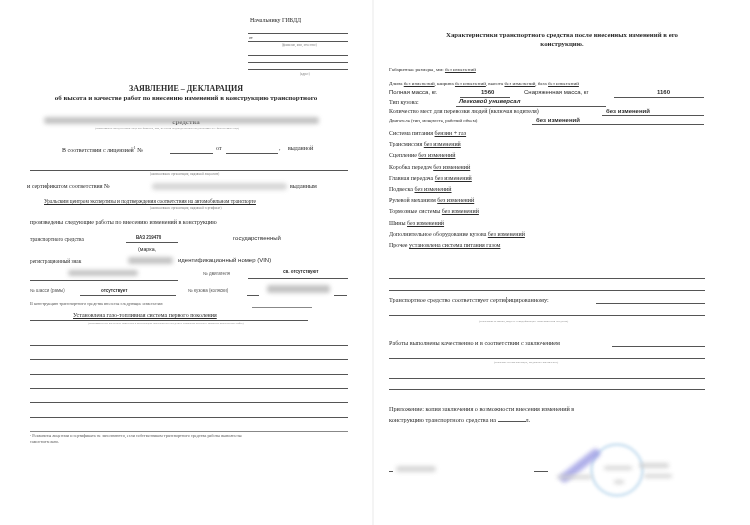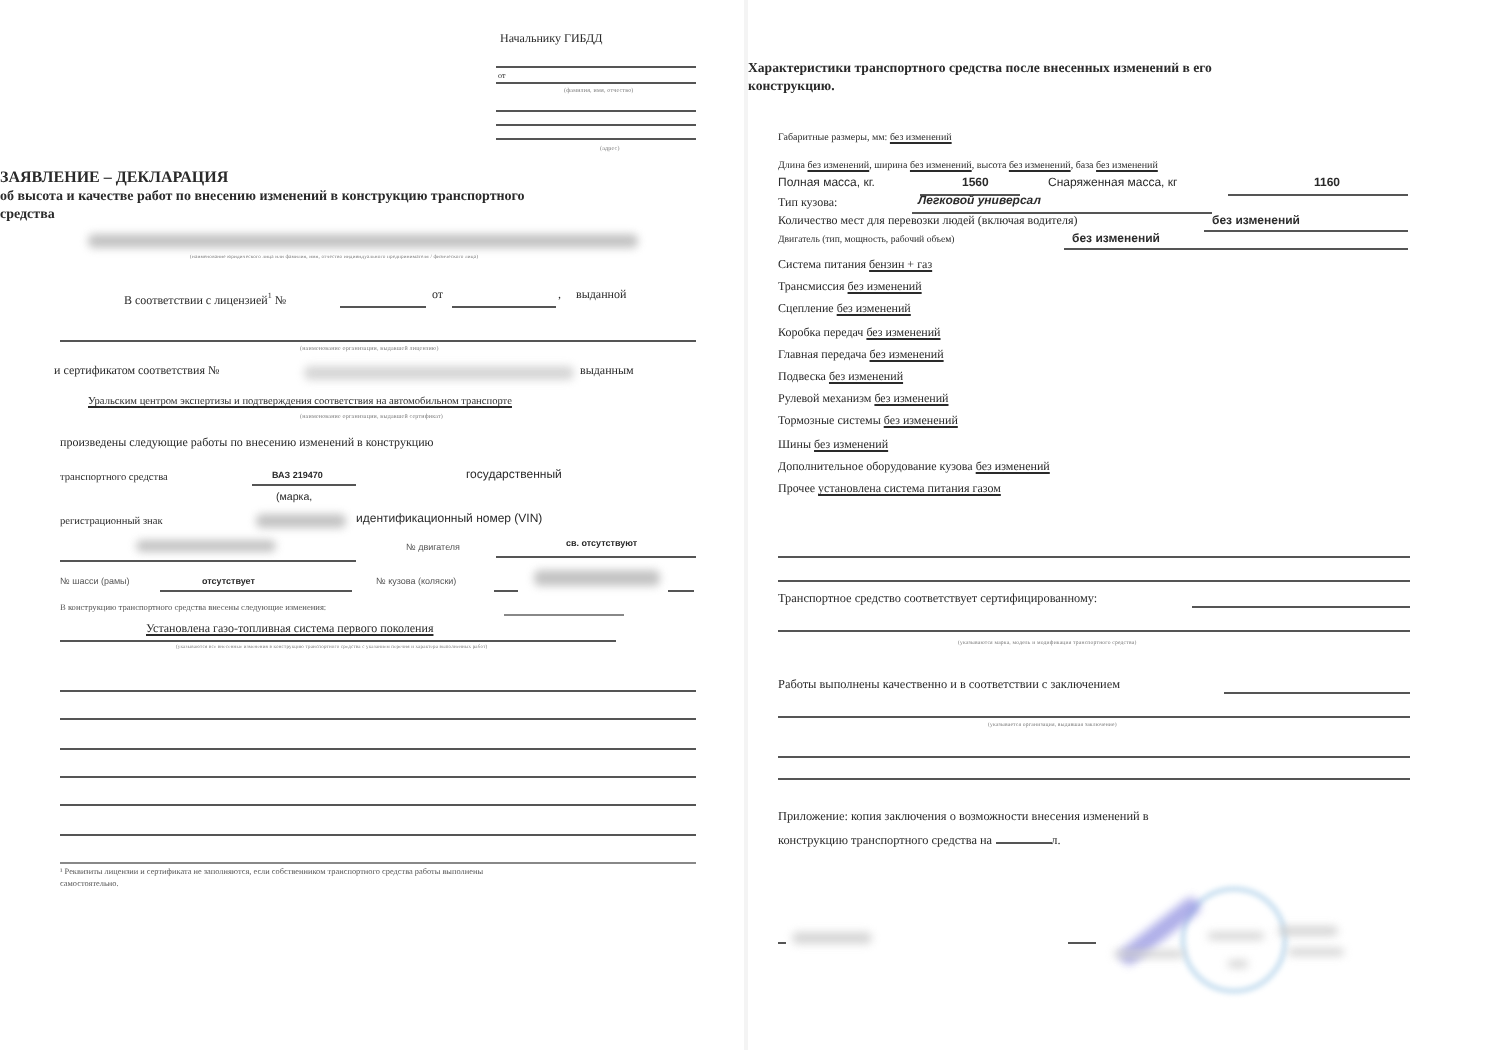--- a/index.html
+++ b/index.html
@@ -14,42 +14,42 @@
   .tiny { font-size: 3px; color: #777; letter-spacing: 0.1px; }
   .t8 { font-size: 8px; }
   .t7 { font-size: 7px; }
   .t6 { font-size: 6px; }
   .t5 { font-size: 5.3px; }
   .sans-bold { font-family: "Liberation Sans", "DejaVu Sans", sans-serif; font-weight: bold; }
   .sans { font-family: "Liberation Sans", "DejaVu Sans", sans-serif; }
   .ul { text-decoration: underline; text-underline-offset: 1px; }
   .blur { position: absolute; background: #b9b9b9; border-radius: 3px; filter: blur(2.2px); opacity: 0.85; }
   .blur.light { background: #cfcfcf; }
-  .title { font-weight: bold; text-align: left; }
+  .title { font-weight: bold; text-align: center; }
   .stamp { position: absolute; border-radius: 50%; border: 3px solid #cfe3f2; filter: blur(1.4px); }
   .sig { position: absolute; background: #8f8fe0; filter: blur(2px); opacity: 0.7; transform: rotate(-38deg); border-radius: 4px; }
 </style>
 </head>
 <body>
 
 <div id="left-page" class="page">
 
   <div class="abs t6" style="left:250px; top:17px;">Начальнику ГИБДД</div>
   <div class="line" style="left:248px; top:33px; width:100px;"></div>
   <div class="abs t5" style="left:249px; top:35px; font-size:4px;">от</div>
   <div class="line" style="left:248px; top:41px; width:100px;"></div>
   <div class="abs tiny" style="left:282px; top:43px;">(фамилия, имя, отчество)</div>
   <div class="line" style="left:248px; top:55px; width:100px;"></div>
   <div class="line" style="left:248px; top:62px; width:100px;"></div>
   <div class="line" style="left:248px; top:69px; width:100px;"></div>
   <div class="abs tiny" style="left:300px; top:72px;">(адрес)</div>
 
   <div class="abs title t8" style="left:0; width:372px; top:84px;">ЗАЯВЛЕНИЕ – ДЕКЛАРАЦИЯ</div>
   <div class="abs title t7" style="left:0; width:372px; top:94px;">об высота и качестве работ по внесению изменений в конструкцию транспортного</div>
-  <div class="abs title t7" style="left:0; width:372px; top:103px;">средства</div>
+  <div class="abs title t7" style="left:0; width:372px; top:118px;">средства</div>
 
   <div class="blur" style="left:44px; top:117px; width:275px; height:7px;"></div>
   <div class="abs tiny" style="left:95px; top:127px; font-size:2.6px;">(наименование юридического лица или фамилия, имя, отчество индивидуального предпринимателя / физического лица)</div>
 
   <div class="abs t6" style="left:62px; top:145px;">
     <span>В соответствии с лицензией</span><sup style="font-size:4px;">1</sup>
     <span>№</span>
   </div>
   <div class="line" style="left:170px; top:153px; width:43px;"></div>
   <div class="abs t6" style="left:216px; top:145px;">от</div>

